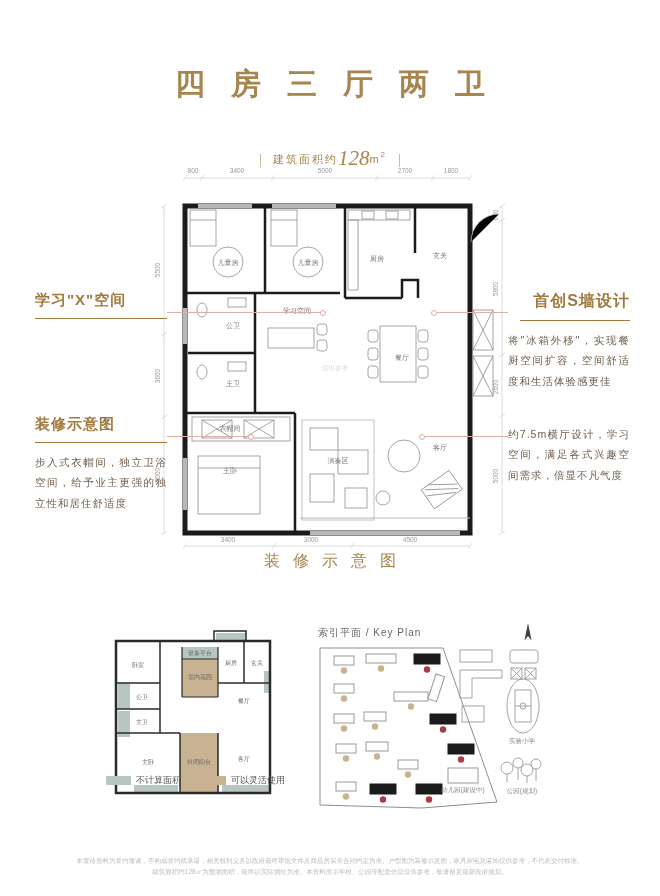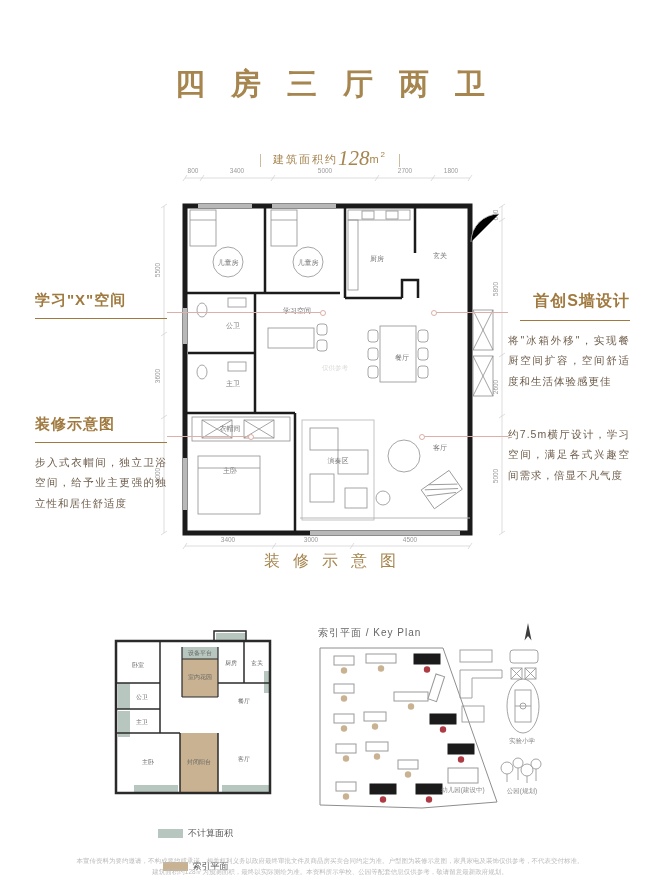--- a/index.html
+++ b/index.html
@@ -28,22 +28,22 @@
   .leader.dot-right::after{content:"";position:absolute;right:-3px;top:-2.5px;width:4px;height:4px;
           border:1px solid var(--leader);border-radius:50%;background:#fff;}
   .leader.dot-left::before{content:"";position:absolute;left:-3px;top:-2.5px;width:4px;height:4px;
           border:1px solid var(--leader);border-radius:50%;background:#fff;}
 
   .caption{position:absolute;top:551px;left:0;width:100%;text-align:center;
            font-size:16px;color:var(--gold);letter-spacing:13px;text-indent:13px;}
 
   .kp-title{position:absolute;left:318px;top:626px;font-size:10px;color:#666;letter-spacing:1px;}
 
-  .legend{position:absolute;left:88px;top:827px;width:215px;display:flex;gap:20px;
-          justify-content:center;align-items:center;font-size:9px;color:#555;flex-direction:column;}
+  .legend{position:absolute;left:88px;top:774px;width:215px;display:flex;gap:20px;
+          justify-content:center;align-items:center;font-size:9px;color:#555;}
   .legend .item{display:flex;align-items:center;gap:5px;}
   .legend .sw{width:25px;height:9px;display:inline-block;}
   .sw.green{background:var(--green);} .sw.tan{background:var(--tan);}
 
   .disc{position:absolute;left:28px;right:28px;top:855px;text-align:center;
         font-size:6.5px;line-height:1.7;color:#bcbcbc;}
   svg text{font-family:"Liberation Sans", sans-serif;}
 </style>
 </head>
 <body>
@@ -271,21 +271,21 @@
   </g>
 </svg>
 
 <div class="legend">
   <div class="item">
     <span class="sw green"></span>
     <span>不计算面积</span>
   </div>
   <div class="item">
     <span class="sw tan"></span>
-    <span>索引平面</span>
+    <span>可以灵活使用</span>
   </div>
 </div>
 
 <div class="kp-title">索引平面 / Key Plan</div>
 <svg viewBox="0 0 16 24" style="position:absolute;left:521px;top:622px;width:14px;height:21px;">
   <path d="M8,1 L12,21 L8,16 L4,21 Z" fill="#3c3c3c"></path>
 </svg>
 
 <svg viewBox="0 0 250 215" style="position:absolute;left:310px;top:640px;width:250px;height:215px;">
   <path d="M10,8 L133,8 L187,162 L112,168 L10,165 Z" fill="none" stroke="#8e8e8e" stroke-width="1" stroke-linejoin="round"></path>

